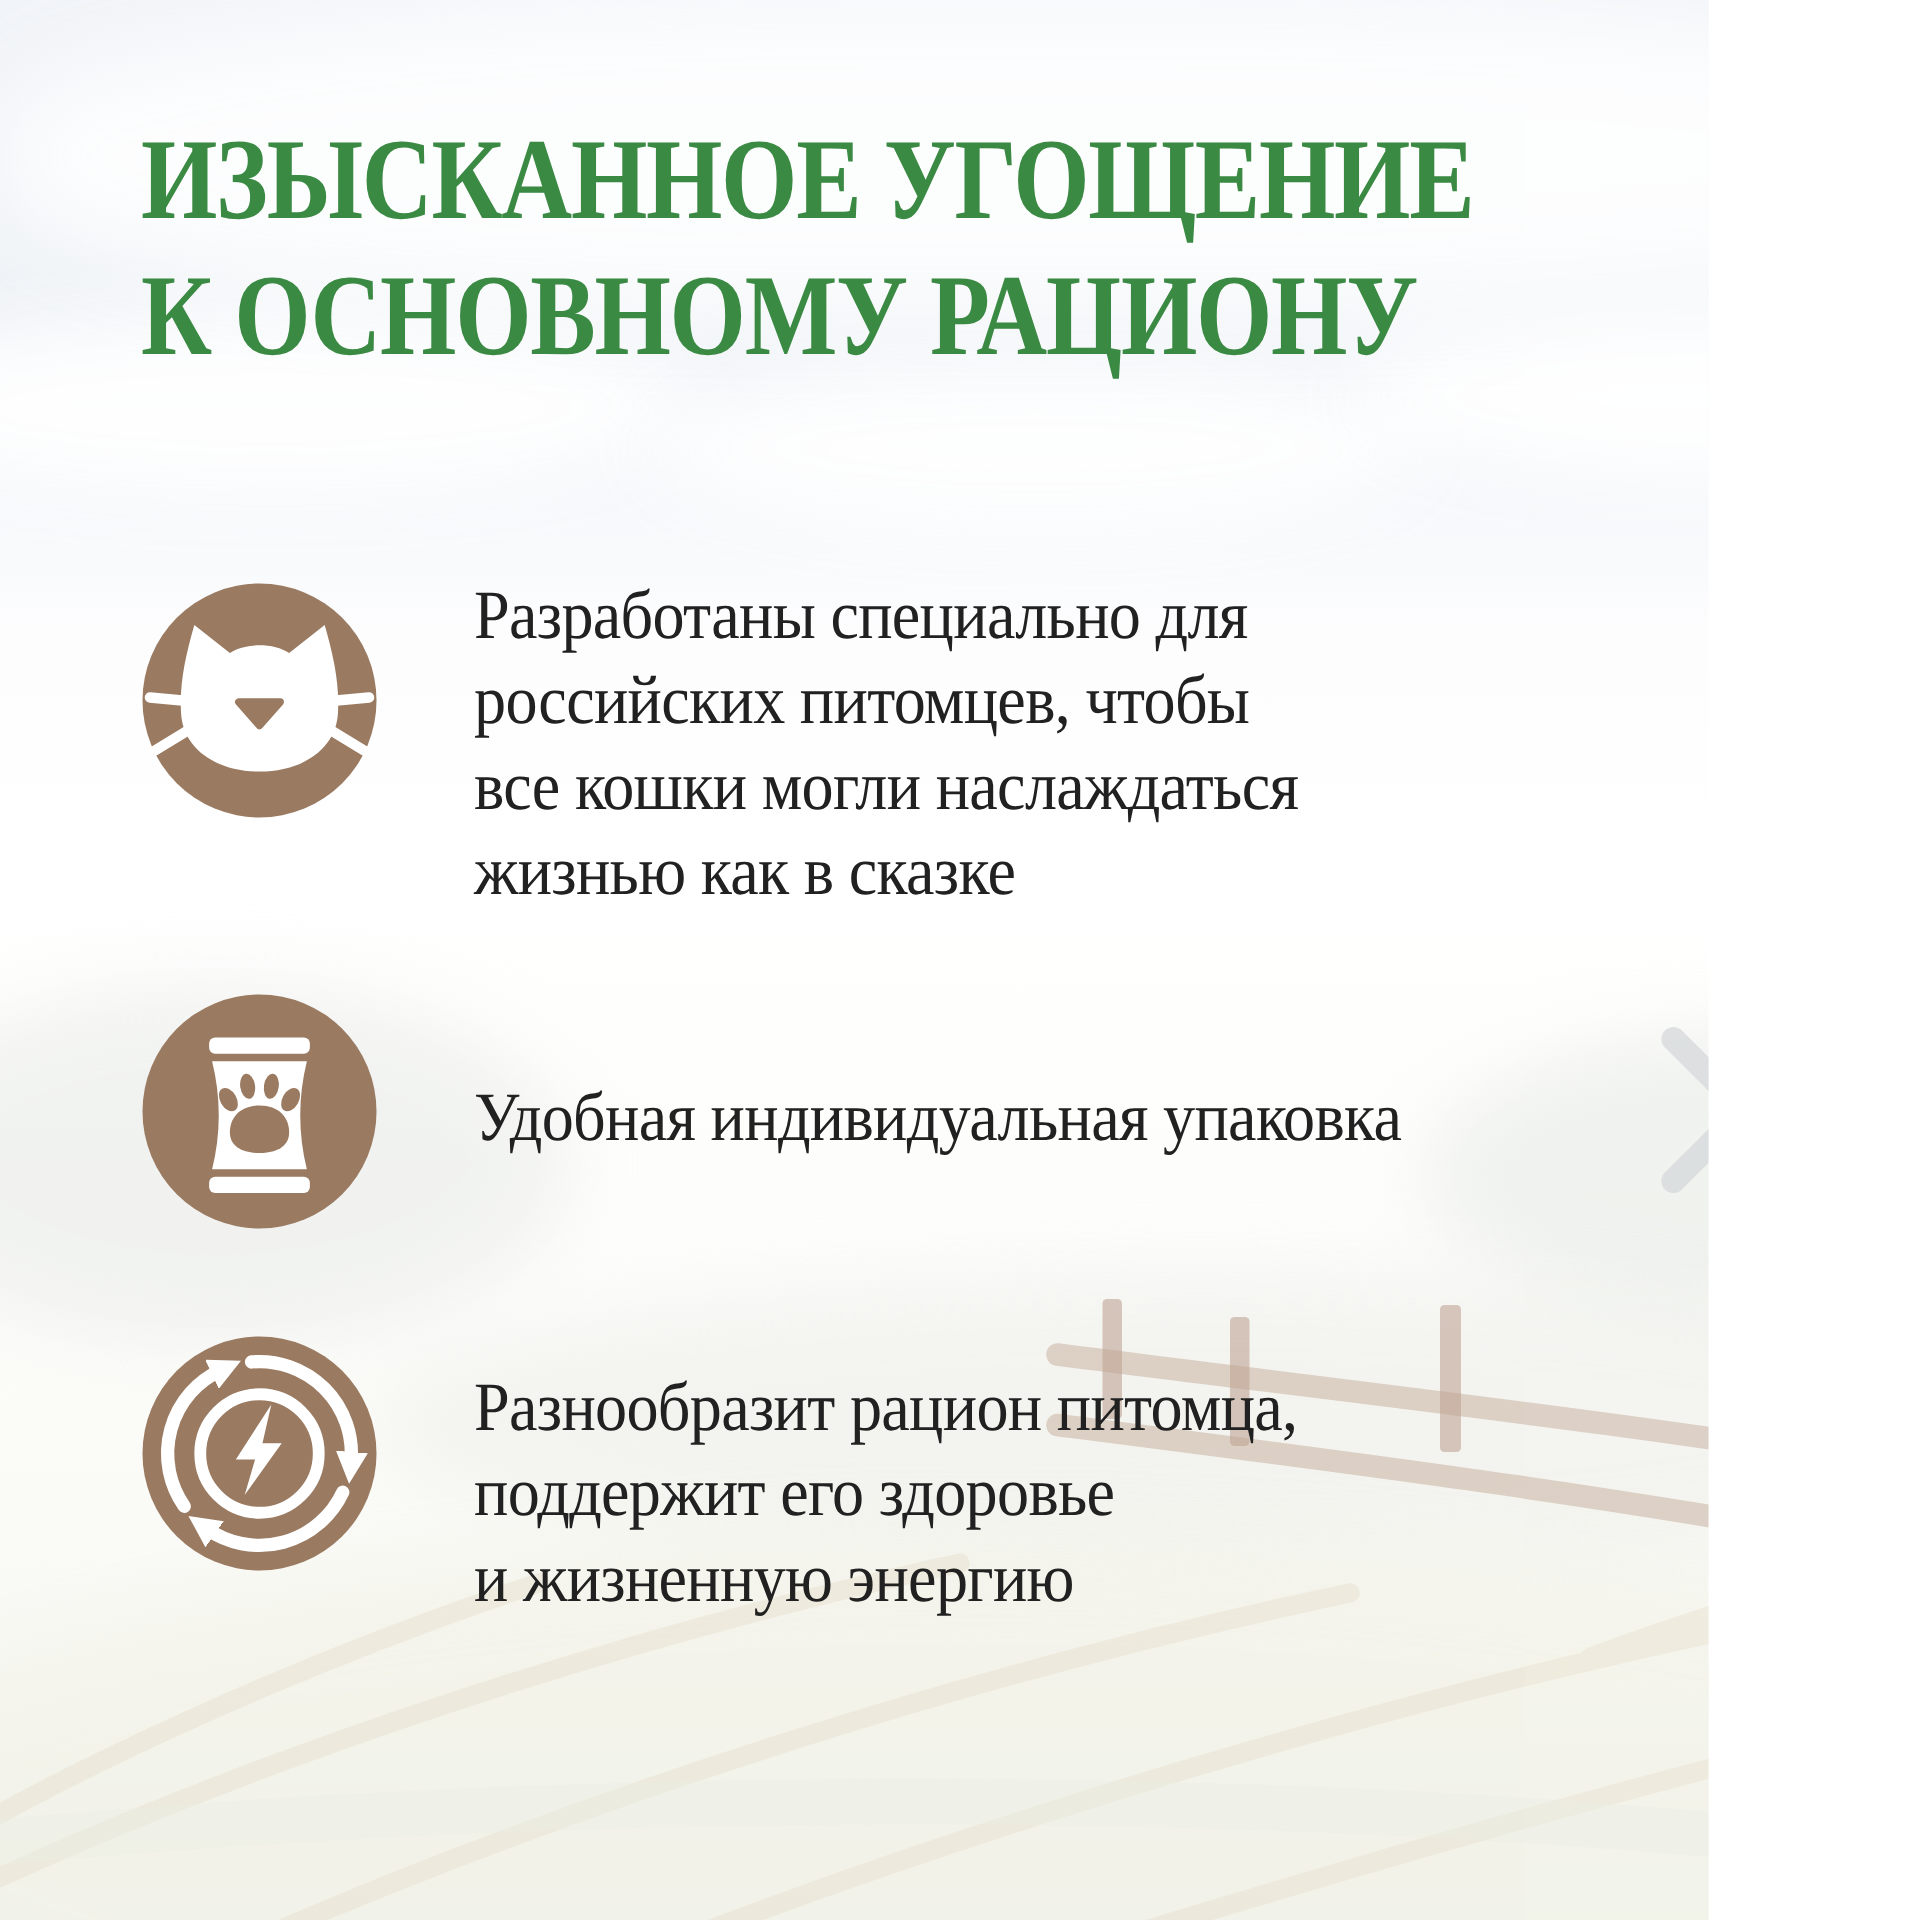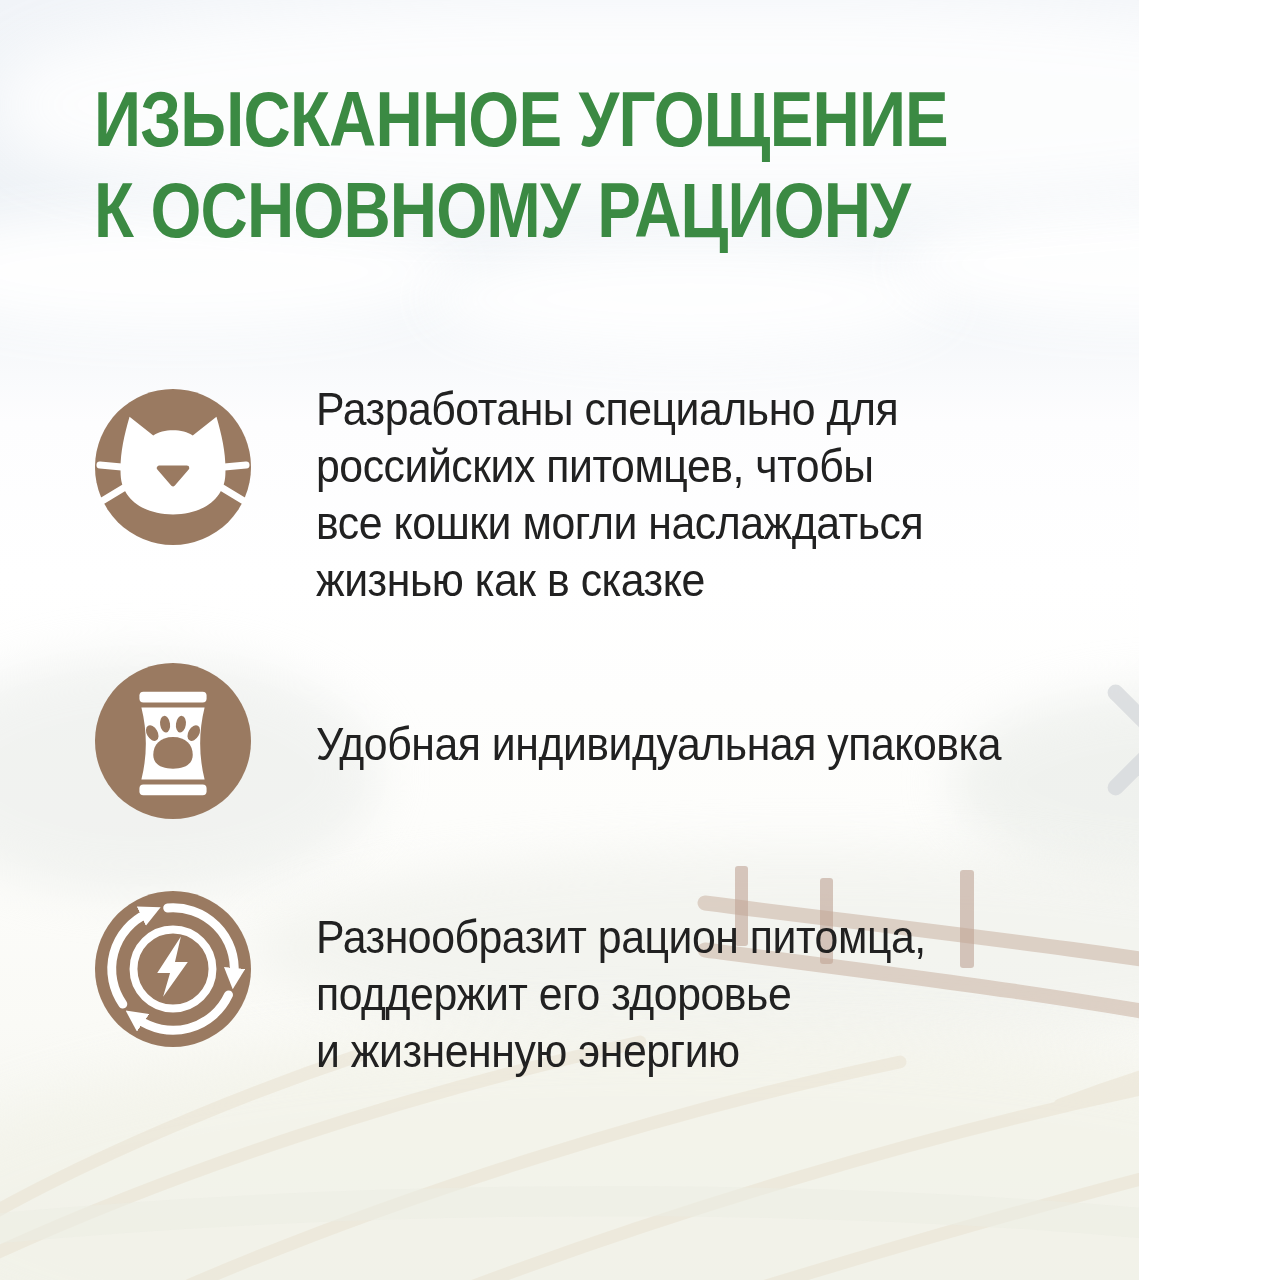--- a/index.html
+++ b/index.html
@@ -1,18 +1,18 @@
 <!DOCTYPE html>
 <html><head>
 <meta charset="utf-8">
 <style>
   html,body { margin:0; padding:0; background:#ffffff; }
   .canvas {
     position:relative; width:1139px; height:1280px; overflow:hidden;
-    font-family:Liberation Sans, sans-serif;
+    font-family:Liberation Serif, serif;
     background:linear-gradient(180deg,
       #f1f4f8 0%, #eef2f6 14%, #f3f6f9 24%, #fdfdfe 33%,
       #ffffff 45%, #fdfdfb 64%, #fafaf6 80%, #f5f6f0 92%, #f1f3ec 100%);
   }
   
   .blur { position:absolute; border-radius:50%; filter:blur(24px); }
   .cloud1 { left:-100px; top:212px; width:560px; height:120px; background:#fff; opacity:.92; }
   .cloud2 { left:430px;  top:244px; width:520px; height:110px; background:#fff; opacity:.9; }
   .cloud3 { left:900px;  top:204px; width:500px; height:120px; background:#fff; opacity:.92; }
   .whiteband { left:-40px; top:298px; width:1360px; height:210px; background:#fff; opacity:.85; border-radius:40%; filter:blur(30px); }

